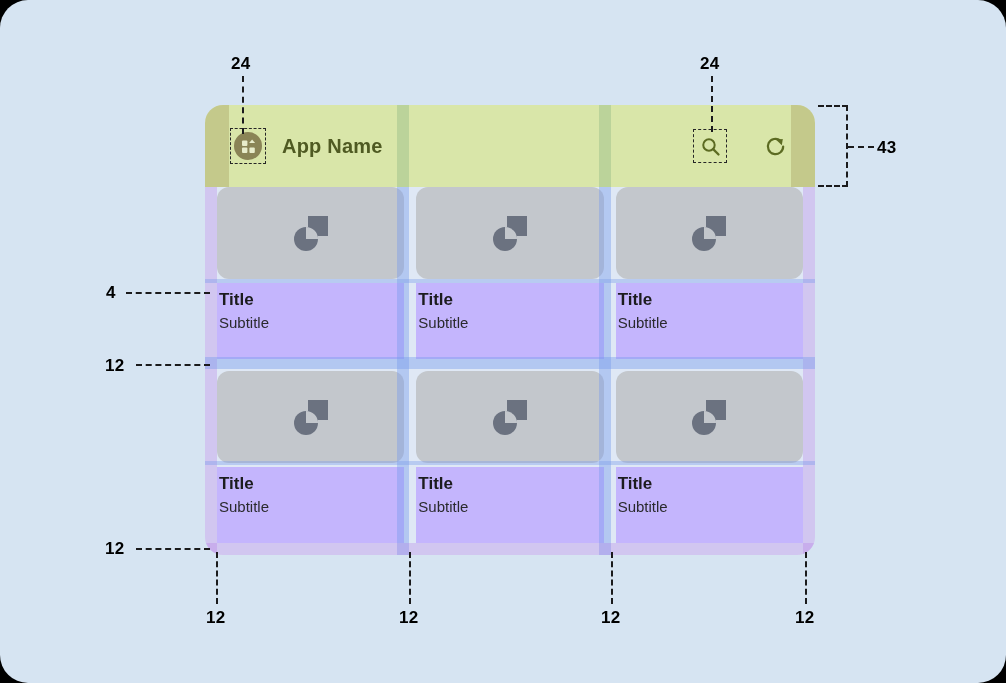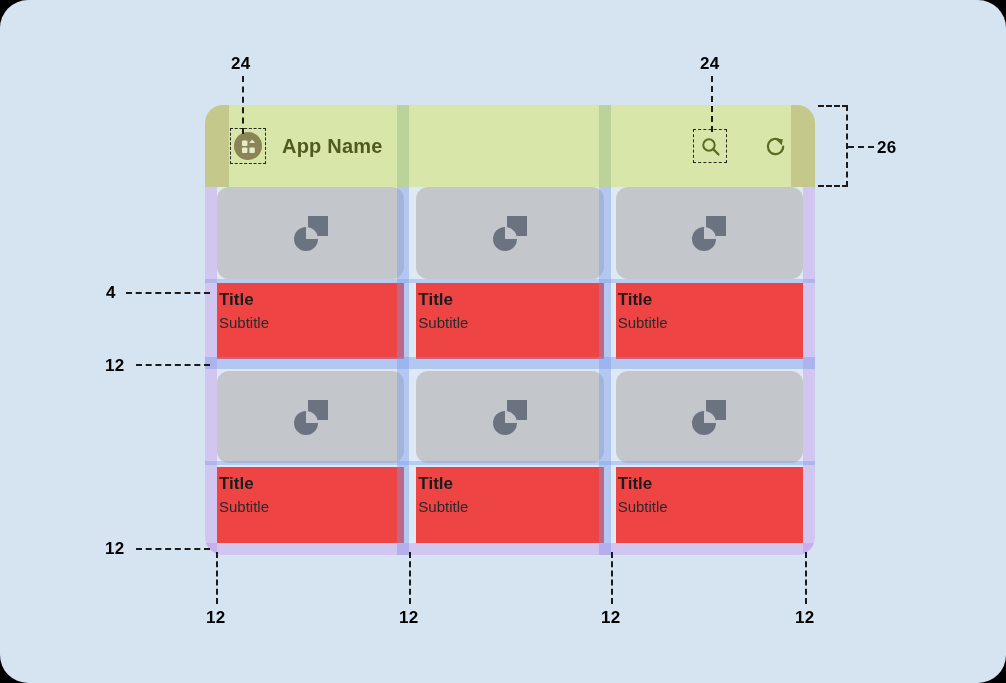--- a/index.html
+++ b/index.html
@@ -42,21 +42,21 @@
 
   
   #grid{position:absolute;left:0;top:0;width:610px;height:368px;
         display:grid;
         grid-template-columns:12px 1fr 12px 1fr 12px 1fr 12px;
         grid-template-rows:1fr 12px 1fr 12px;}
   .card{display:flex;flex-direction:column;}
   .card-img{flex:0 0 92px;background:#c3c7cc;border-radius:12px;
         display:flex;align-items:center;justify-content:center;}
   .card-gap{flex:0 0 4px;background:transparent;}
-  .card-text{flex:1 1 auto;background:#ef4444;padding:6px 0 0 2px;}
+  .card-text{flex:1 1 auto;background:#c4b5fd;padding:6px 0 0 2px;}
   .card-title{font-size:17px;font-weight:700;color:#1c1c1e;line-height:1.25;}
   .card-sub{font-size:15px;font-weight:400;color:#2a2a2d;line-height:1.35;
         margin-top:3px;}
 
   
   .ov{position:absolute;pointer-events:none;}
   .ov-col{background:rgba(120,155,235,.42);}
   .ov-margin{background:rgba(178,120,230,.30);}
   .ov-row{background:rgba(120,155,235,.42);}
   .ov-small{background:rgba(120,155,235,.38);}
@@ -248,21 +248,21 @@
 
   <div class="ann" style="left:231px;top:54px;">24</div>
   <div class="dash-v" style="left:242px;top:76px;height:58px;"></div>
 
   <div class="ann" style="left:700px;top:54px;">24</div>
   <div class="dash-v" style="left:711px;top:76px;height:56px;"></div>
 
   <div class="brk" style="left:818px;top:105px;width:30px;height:82px;
        border-top:2px dashed #1b1b1d;border-right:2px dashed #1b1b1d;border-bottom:2px dashed #1b1b1d;"></div>
   <div class="dash-h" style="left:848px;top:146px;width:26px;"></div>
-  <div class="ann" style="left:877px;top:138px;">26</div>
+  <div class="ann" style="left:877px;top:138px;">43</div>
 
   <div class="ann" style="left:106px;top:283px;">4</div>
   <div class="dash-h" style="left:126px;top:292px;width:84px;"></div>
 
   <div class="ann" style="left:105px;top:356px;">12</div>
   <div class="dash-h" style="left:136px;top:364px;width:74px;"></div>
 
   <div class="ann" style="left:105px;top:539px;">12</div>
   <div class="dash-h" style="left:136px;top:548px;width:74px;"></div>
 

